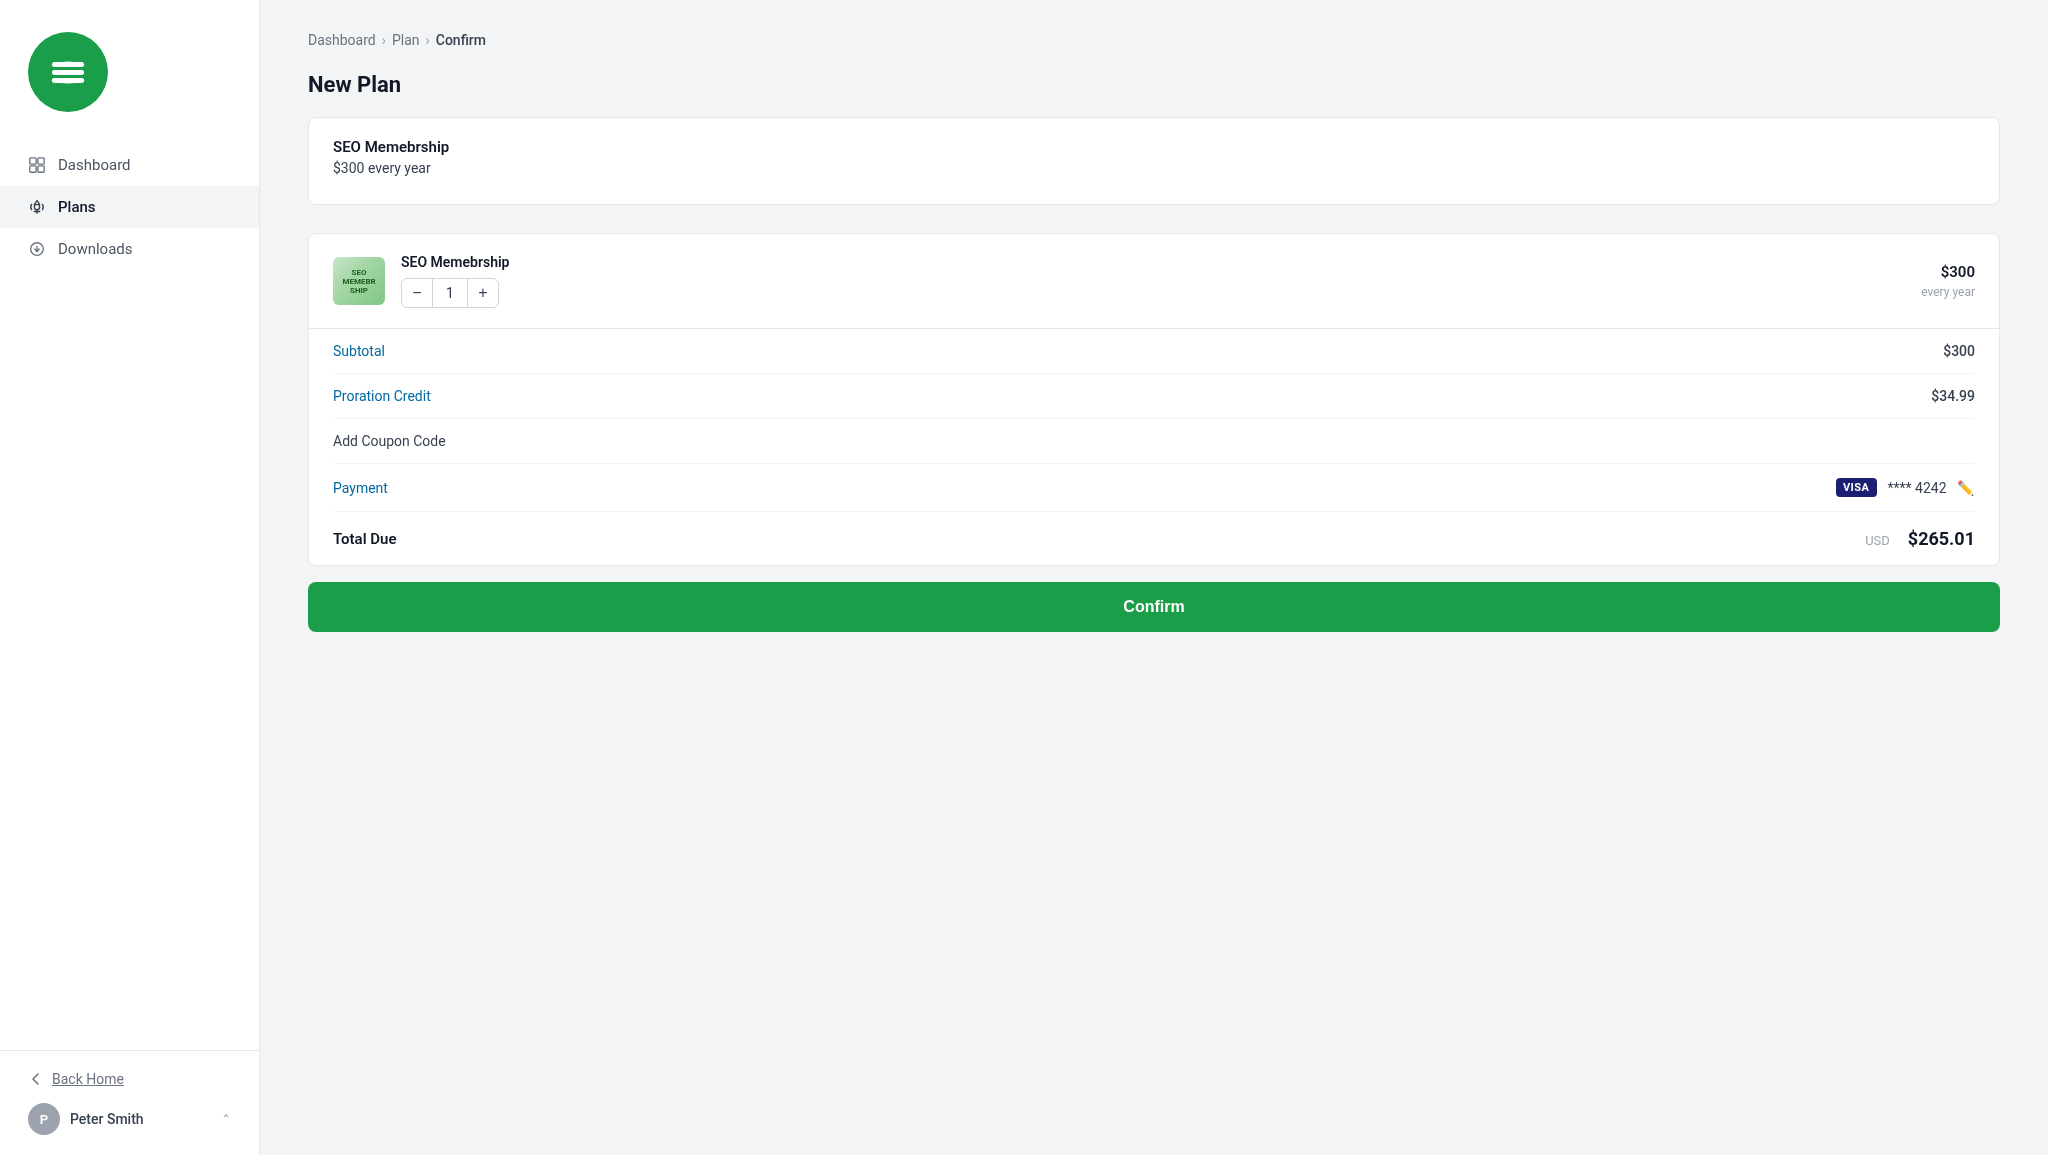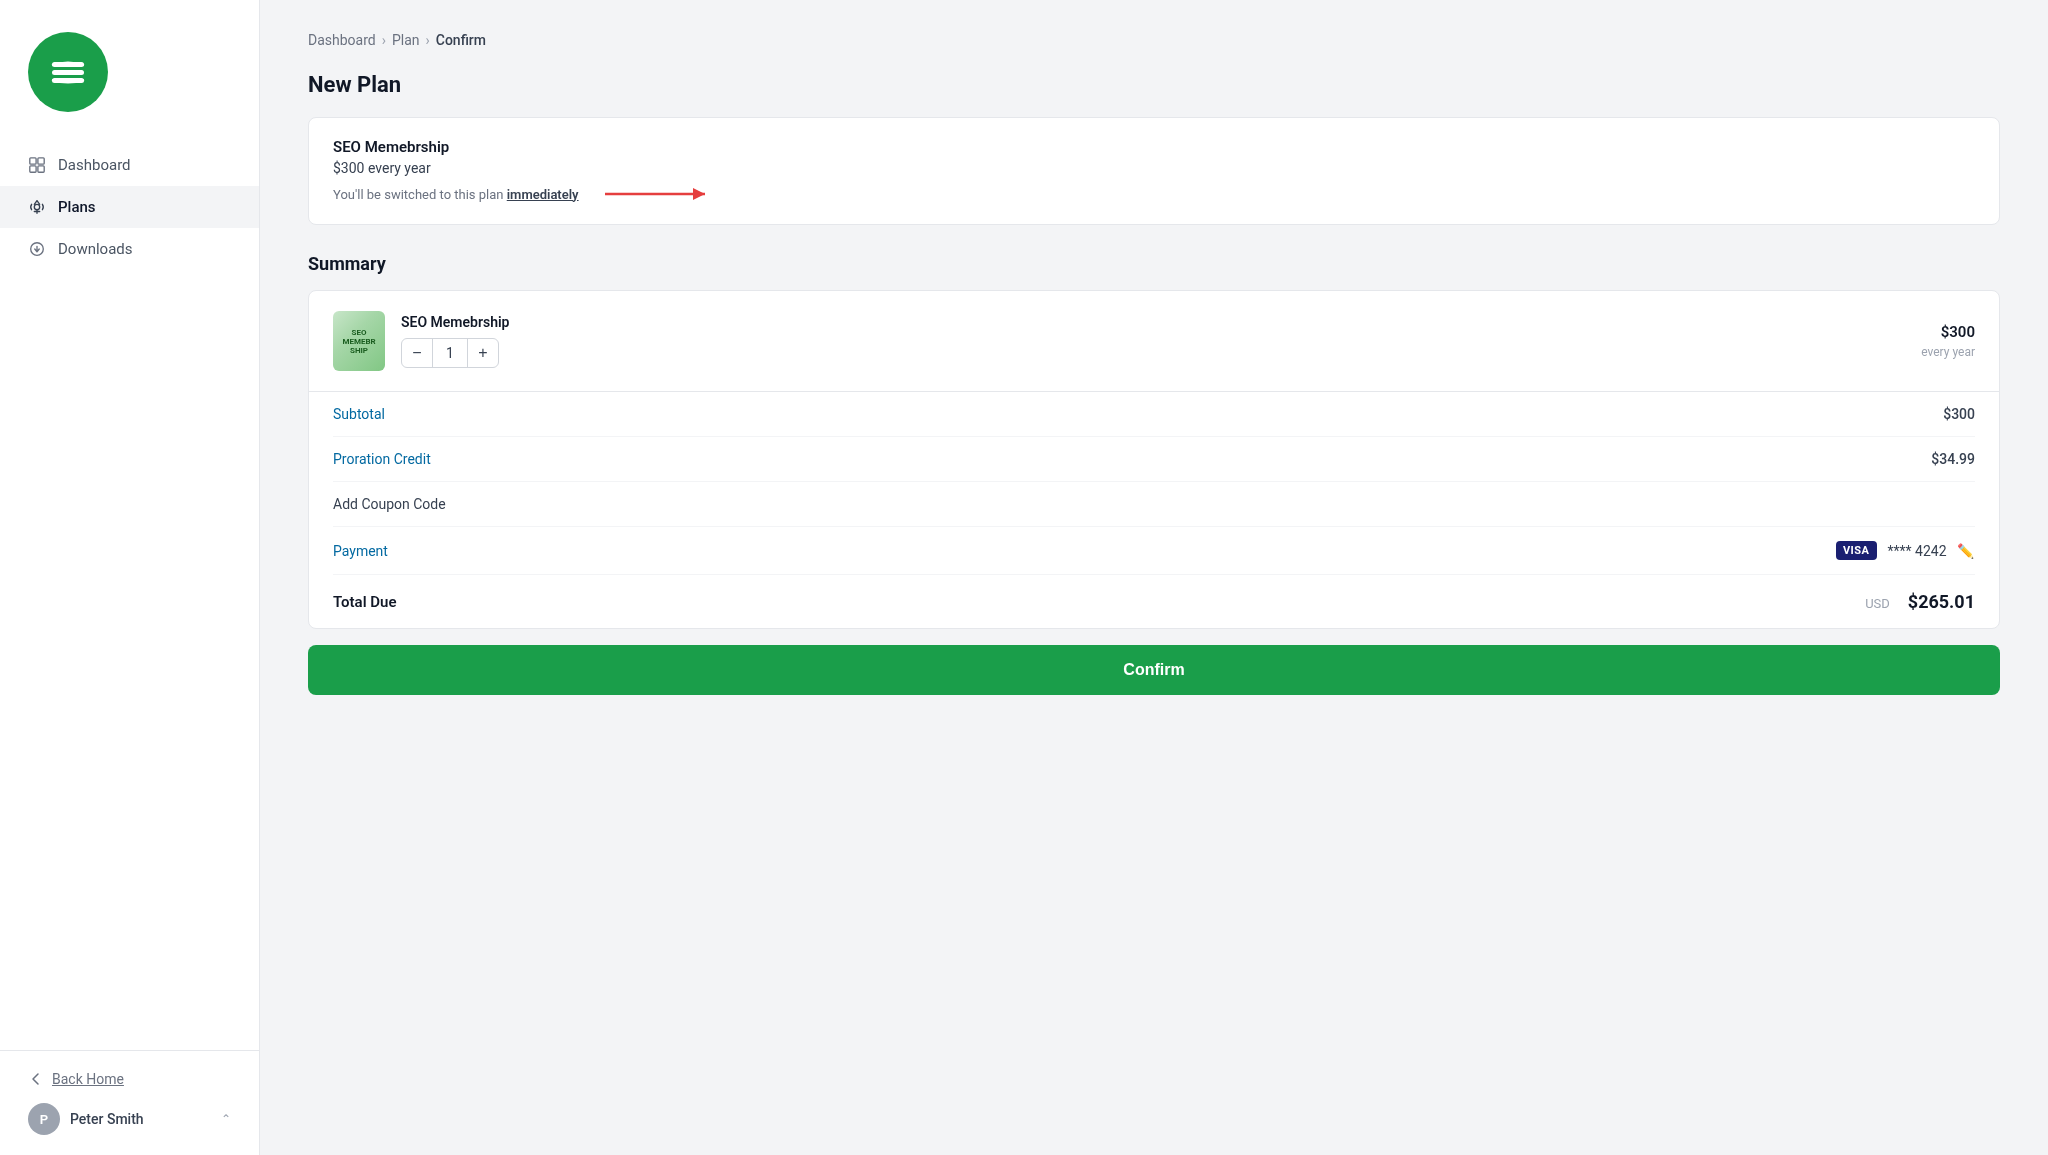--- a/index.html
+++ b/index.html
@@ -205,21 +205,21 @@
     }
 
     .summary-item-row {
       display: flex;
       align-items: center;
       padding: 20px 24px;
       border-bottom: 1px solid #e5e7eb;
     }
     .product-thumb {
       width: 52px;
-      height: 60px;
+      height: 48px;
       border-radius: 6px;
       background: #bef264;
       margin-right: 16px;
       flex-shrink: 0;
       display: flex;
       align-items: flex-end;
       justify-content: center;
       overflow: hidden;
     }
     .product-thumb-inner {
@@ -462,35 +462,23 @@
     <span class="breadcrumb-current">Confirm</span>
   </div>
 
   
   <h1 class="page-title">New Plan</h1>
 
   
   <div class="plan-card">
     <div class="plan-name">SEO Memebrship</div>
     <div class="plan-price">$300 every year</div>
-    <div class="plan-switch-row">
-      <span class="plan-switch-text">
-        <span>You'll be switched to this plan </span><strong>immediately</strong>
-      </span>
-      <div class="red-arrow">
-        <svg viewBox="0 0 120 20" xmlns="http://www.w3.org/2000/svg">
-          <line x1="110" y1="10" x2="10" y2="10" stroke="#e53e3e" stroke-width="2.5"></line>
-          <polygon points="110,10 98,4 98,16" fill="#e53e3e"></polygon>
-        </svg>
-      </div>
-    </div>
   </div>
 
   
-  <h2 class="section-title">Summary</h2>
 
   <div class="summary-card">
 
     <div class="summary-item-row">
       <div class="product-thumb">
         <div class="product-thumb-inner">
           SEO<br>MEMEBR<br>SHIP
         </div>
       </div>
       <div class="product-details">

